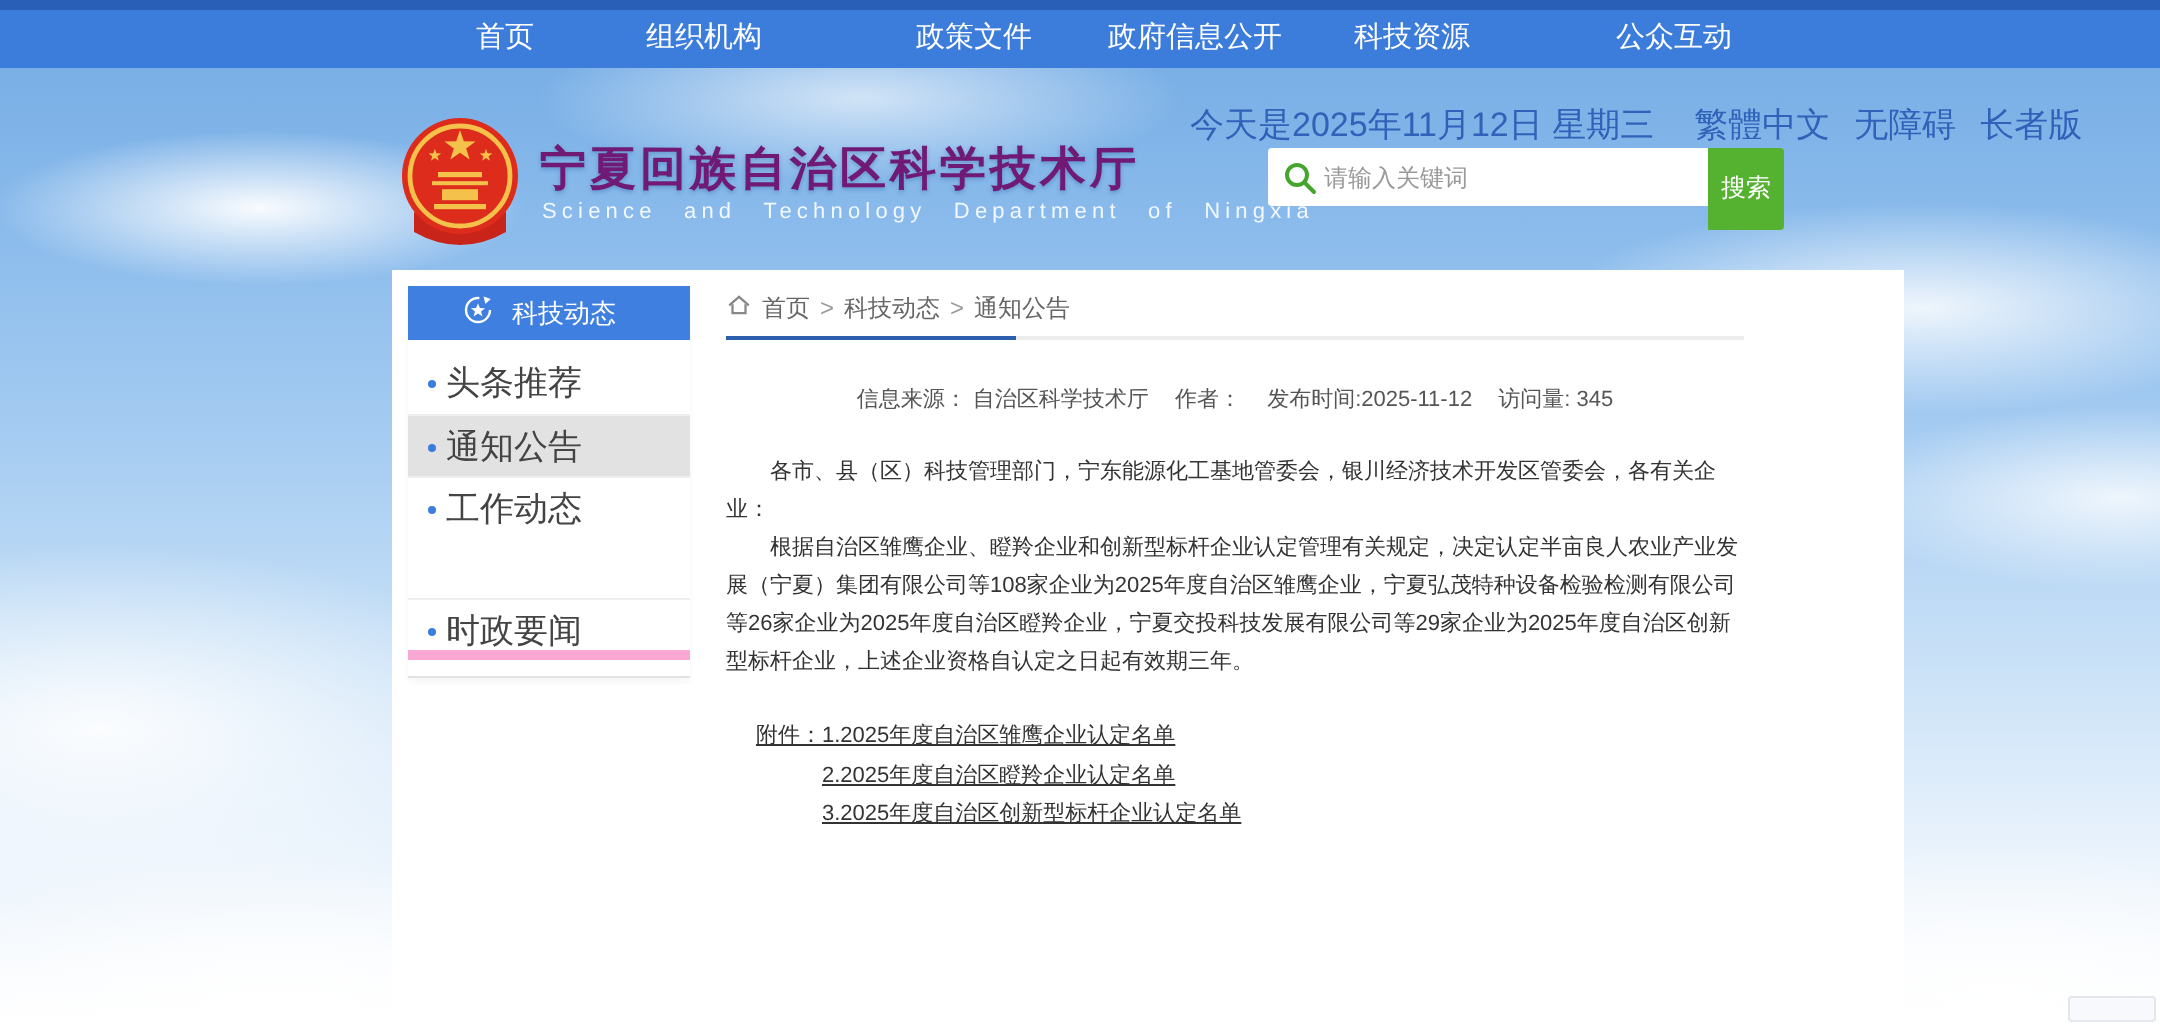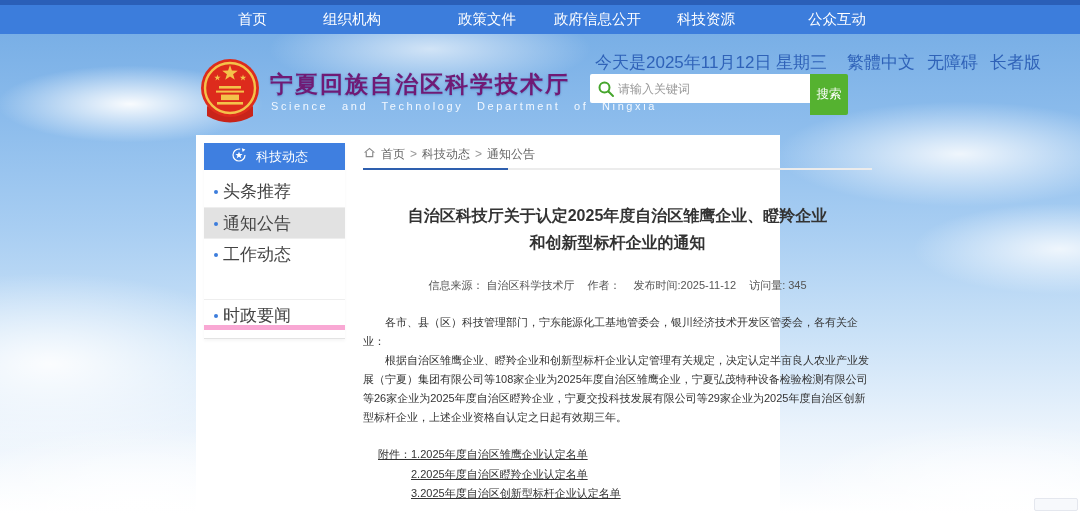--- a/index.html
+++ b/index.html
@@ -26,29 +26,29 @@
 
   
   .emblem { position:absolute; left:199px; top:56px; }
   .site-title { position:absolute; left:270px; top:69px; color:#701a75; font-size:23px; font-weight:bold; letter-spacing:2px; text-shadow:0 1px 2px rgba(30,80,150,.35); white-space:nowrap; }
   .site-subtitle { position:absolute; left:271px; top:100px; color:#f2f8ff; font-size:11px; letter-spacing:2.6px; word-spacing:8px; white-space:nowrap; }
 
   .top-utility { position:absolute; left:595px; top:51px; width:277px; display:flex; justify-content:space-between; font-size:17px; color:#2f62b8; white-space:nowrap; }
   .utility-links { display:flex; gap:12px;margin-left:20px; }
   .utility-links span { cursor:pointer; }
 
-  .searchbar { position:absolute; left:590px; top:74px; width:258px; height:29px; display:flex; }
+  .searchbar { position:absolute; left:634px; top:74px; width:258px; height:29px; display:flex; }
   .search-input-wrap { position:relative; width:220px; height:29px; background:#fff; border-radius:2px 0 0 2px; }
   .search-input { position:absolute; left:28px; top:0; width:188px; height:29px; border:none; outline:none; font-size:12px; color:#333; font-family:inherit; background:transparent; }
   .search-input::placeholder { color:#999; }
   .search-glyph { position:absolute; left:7px; top:6px; }
   .search-btn { width:38px; height:41px; background:#55b230; color:#fff; border:none; font-size:12.5px; font-family:inherit; cursor:pointer; border-radius:0 2px 2px 0; }
 
   
-  .card { position:absolute; left:196px; top:135px; width:584px; height:378px; background:#fff; }
+  .card { position:absolute; left:196px; top:135px; width:756px; height:378px; background:#fff; }
 
   
   .sidebar { position:absolute; left:8px; top:8px; width:141px; border-bottom:1px solid #e3e3e3; box-shadow:0 2px 3px rgba(0,0,0,.04); background:#fff; }
   .sidebar-head { height:27px; background:#3f7fe0; color:#fff; font-size:13px; display:flex; align-items:center; gap:9px; padding-left:27px; }
   .side-menu { padding-bottom:8px; }
   .side-item { position:relative; height:31px; line-height:31px; padding-left:19px; font-size:17px; color:#444; cursor:pointer; border-top:1px solid #eee; }
   .side-item:first-child { border-top:none; margin-top:6px; }
   .side-item::before { content:""; position:absolute; left:10px; top:14px; width:4px; height:4px; background:#3c7ddc; border-radius:50%; }
   .side-item.active { background:#e2e2e2; }
   .side-item:last-child { border-bottom:5px solid #f9a8d4;margin-top:30px; }
@@ -164,24 +164,20 @@
         <span class="crumb">首页</span>
         <span class="sep">&gt;</span>
         <span class="crumb">科技动态</span>
         <span class="sep">&gt;</span>
         <span class="crumb">通知公告</span>
       </div>
       <div class="crumb-rule">
           <span class="blue"></span>
         </div>
 
-      <div class="article-title">
-        <div>自治区科技厅关于认定2025年度自治区雏鹰企业、瞪羚企业</div>
-        <div>和创新型标杆企业的通知</div>
-      </div>
 
       <div class="article-meta">
         <span>信息来源： 自治区科学技术厅</span>
         <span>作者：</span>
         <span>发布时间:2025-11-12</span>
         <span>访问量: 345</span>
       </div>
 
       <div class="article-body">
         <p>各市、县（区）科技管理部门，宁东能源化工基地管委会，银川经济技术开发区管委会，各有关企业：</p>

